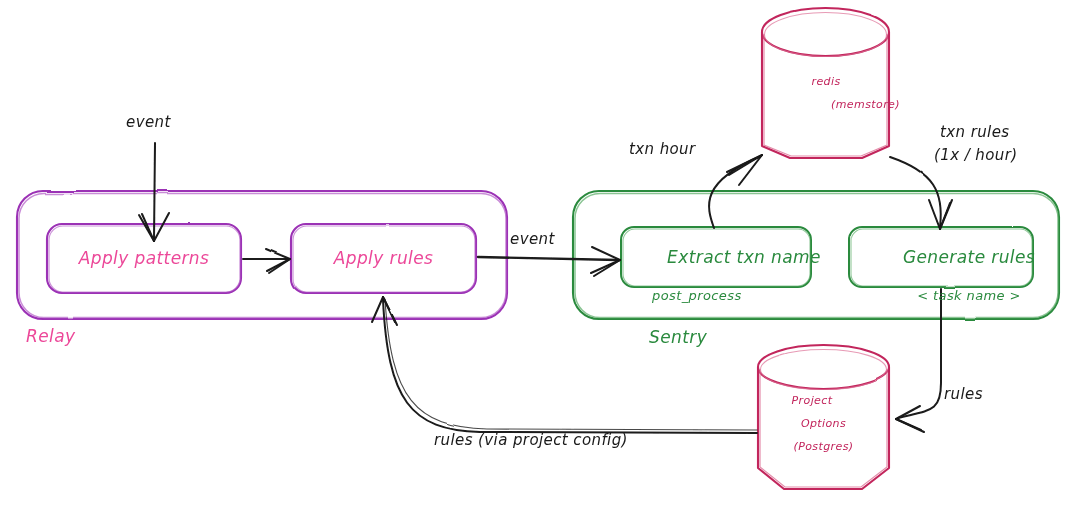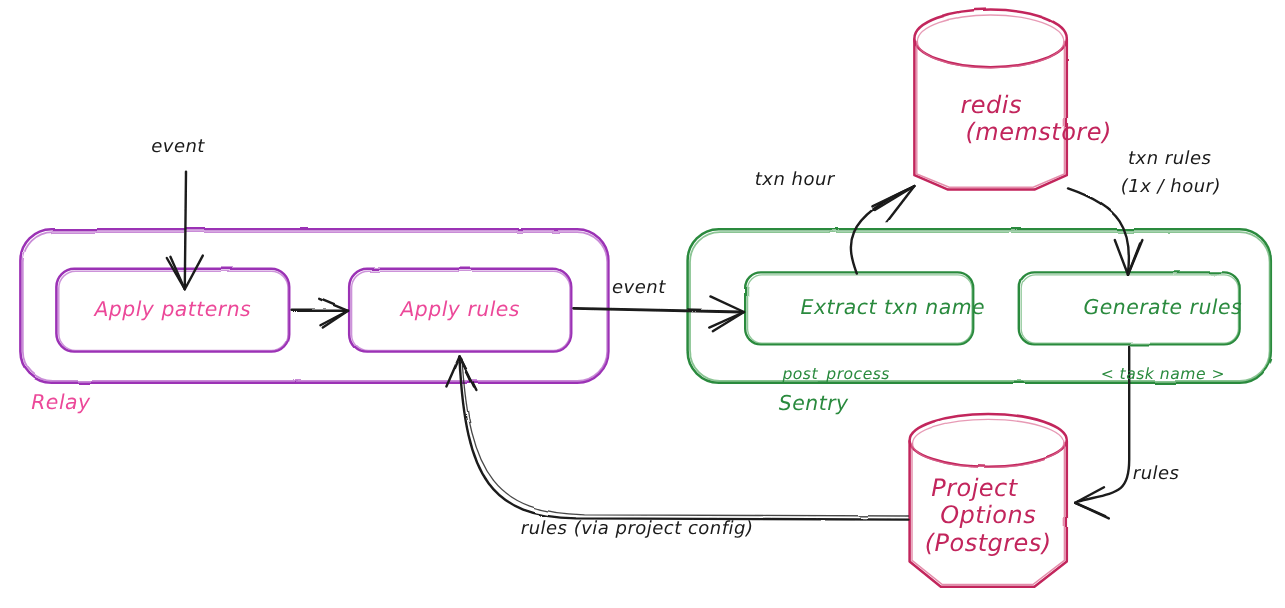--- a/index.html
+++ b/index.html
@@ -33,33 +33,32 @@
   .hand {
     font-family: "DejaVu Sans", sans-serif;
     font-style: italic;
     letter-spacing: .4px;
   }
   .node-text {
     font-size: 17px;
     text-align: center;
   }
   .cyl-text {
-    font-size: 20px;
+    font-size: 11px;
     text-align: center;
   }
   .edge-text {
     font-size: 15px;
     color: #1a1a1a;
   }
   .group-text {
     font-size: 17px;
   }
   .cap-text {
     font-size: 13px;
-    margin-top: 17px;
   }
   .purple { color: #ec4899; }
   .green  { color: #2a8a3e; padding-left: 28px; }
   .crimson{ color: #c2255c; }
 </style>
 </head>
 <body>
 
 <div id="canvas">
 

